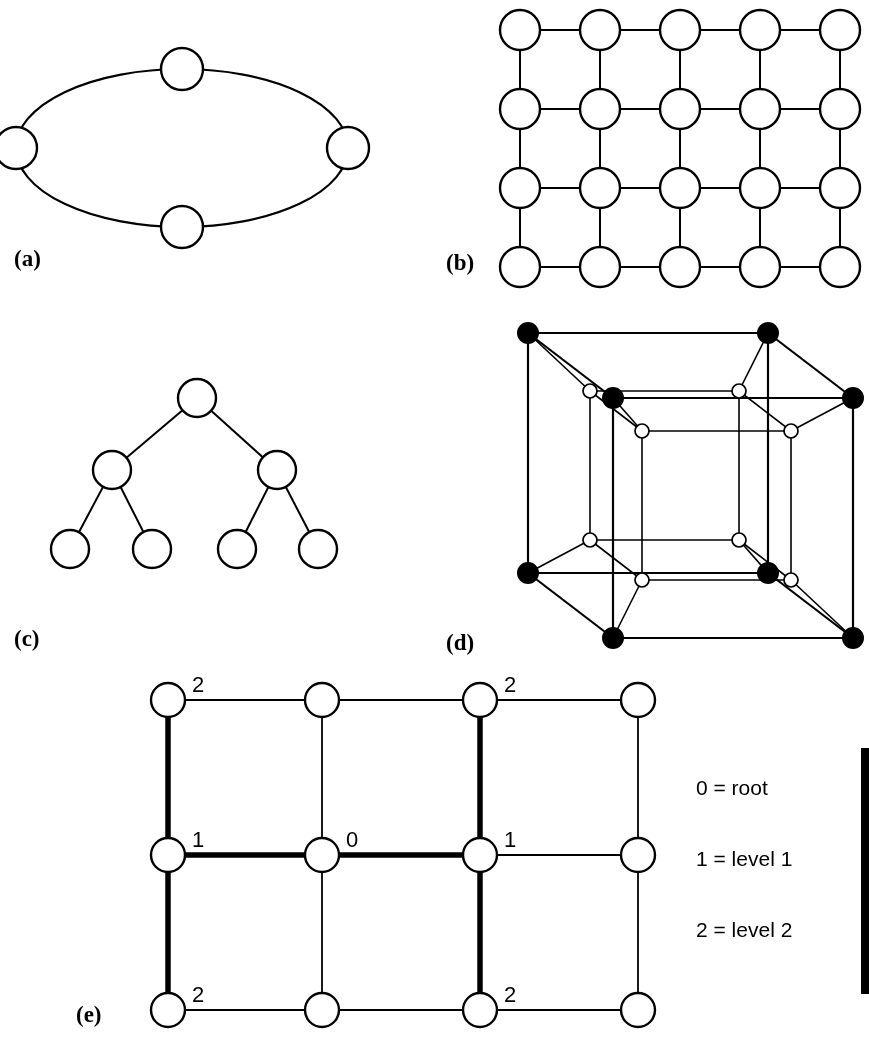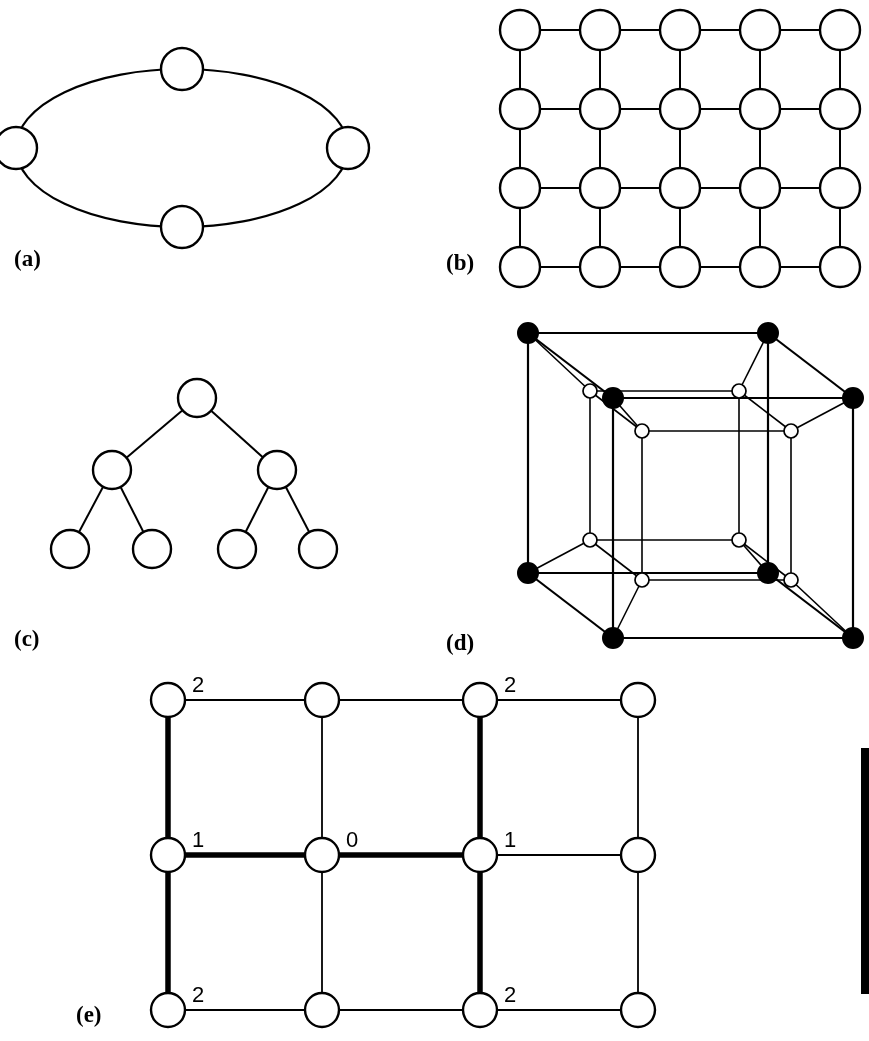--- a/index.html
+++ b/index.html
@@ -189,16 +189,21 @@
         <text x="504" y="1002" fill="#000000" font-size="22" font-family="&quot;Liberation Sans&quot;, sans-serif">2</text>
       </g>
   </svg>
 
   <div class="figlabel" style="left:14px;top:246px">(a)</div>
   <div class="figlabel" style="left:446px;top:250px">(b)</div>
   <div class="figlabel" style="left:14px;top:626px">(c)</div>
   <div class="figlabel" style="left:446px;top:630px">(d)</div>
   <div class="figlabel" style="left:76px;top:1002px">(e)</div>
 
+  <div class="legend">
+    <div class="legend-item">0 = root</div>
+    <div class="legend-item">1 = level 1</div>
+    <div class="legend-item">2 = level 2</div>
+  </div>
 
   <div class="artifact"></div>
 
 </div>
 
 </body></html>

